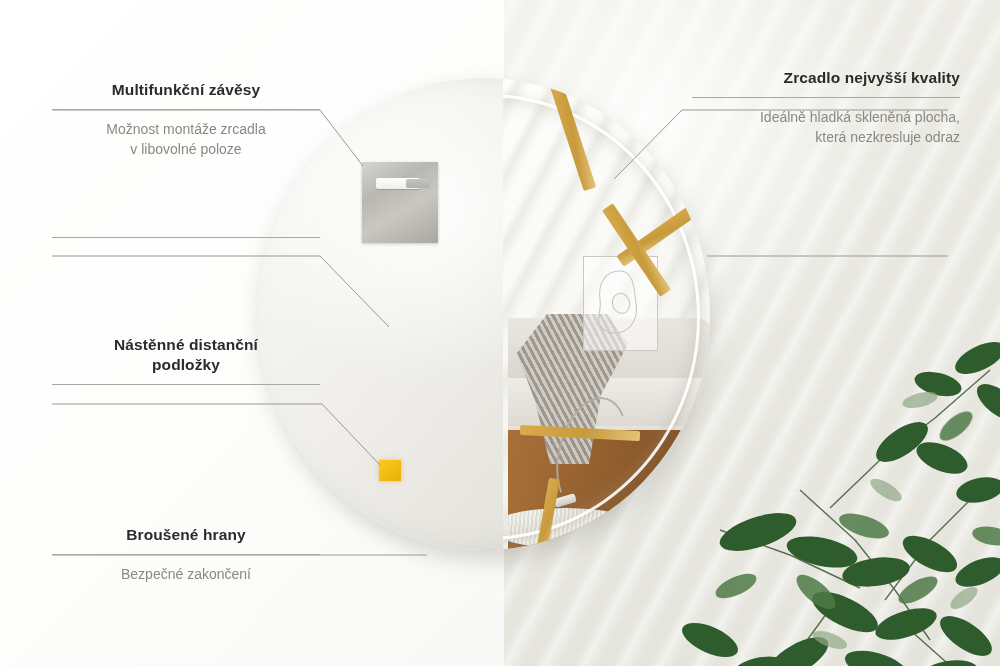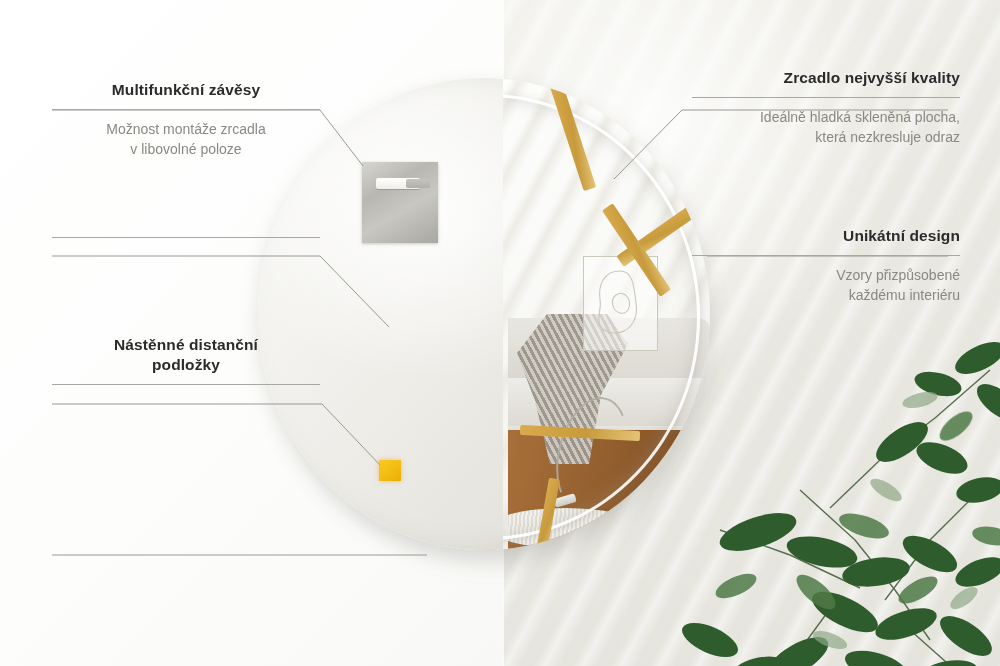--- a/index.html
+++ b/index.html
@@ -260,26 +260,26 @@
 
   <div class="block left" id="b2">
     <div class="rule"></div>
   </div>
 
   <div class="block left" id="b3">
     <h3>Nástěnné distanční<br>podložky</h3>
     <div class="rule"></div>
   </div>
 
+  <div class="block left" id="b4">
+    <h3>Broušené hrany</h3>
+    <div class="rule"></div>
+    <p>Bezpečné zakončení</p>
+  </div>
 
   <div class="block right" id="b5">
     <h3>Zrcadlo nejvyšší kvality</h3>
     <div class="rule"></div>
     <p>Ideálně hladká skleněná plocha,<br>která nezkresluje odraz</p>
   </div>
 
-  <div class="block right" id="b6">
-    <h3>Unikátní design</h3>
-    <div class="rule"></div>
-    <p>Vzory přizpůsobené<br>každému interiéru</p>
-  </div>
 
 </div>
 
 </body></html>

